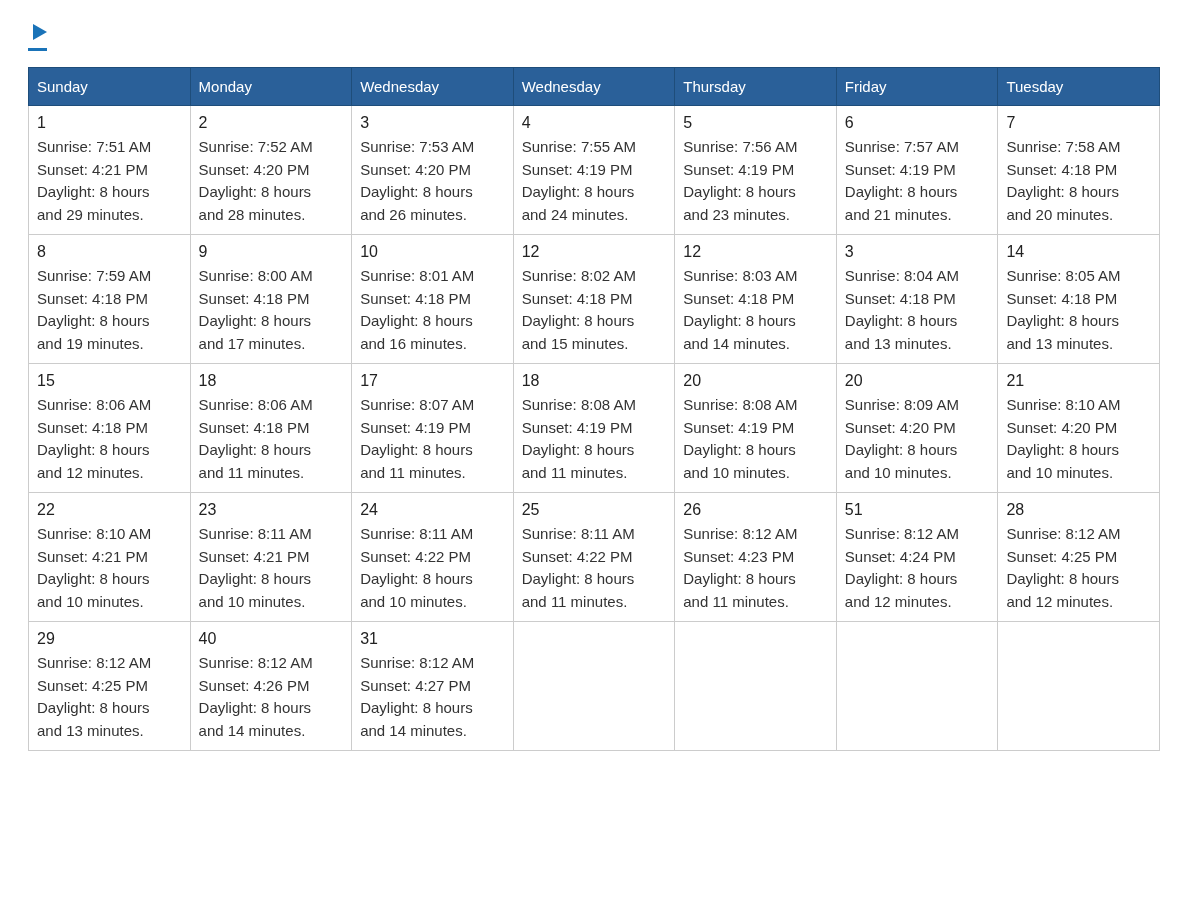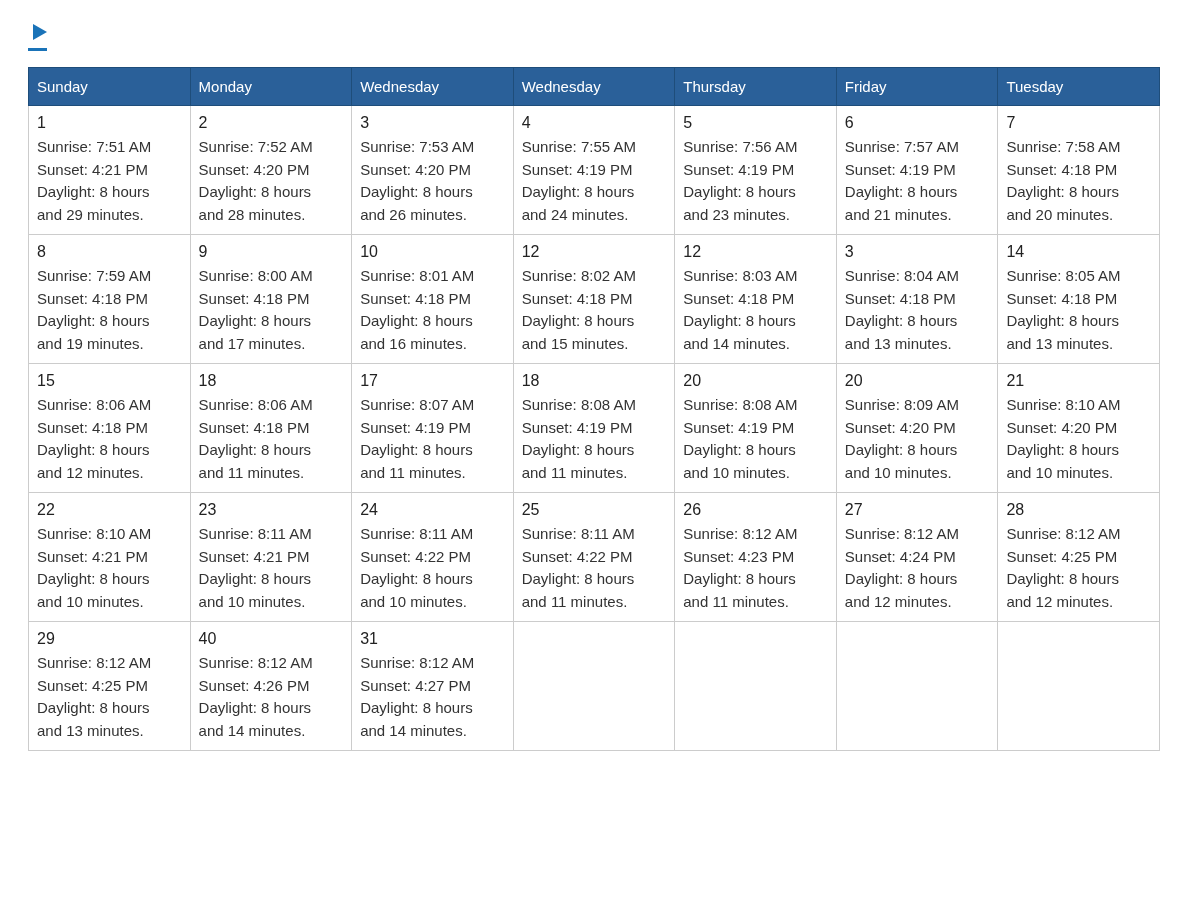--- a/index.html
+++ b/index.html
@@ -243,21 +243,21 @@
       </td>
         <td>
         <span class="day-num">25</span>
         <span class="day-info">Sunrise: 8:11 AM<br>Sunset: 4:22 PM<br>Daylight: 8 hours<br>and 11 minutes.</span>
       </td>
         <td>
         <span class="day-num">26</span>
         <span class="day-info">Sunrise: 8:12 AM<br>Sunset: 4:23 PM<br>Daylight: 8 hours<br>and 11 minutes.</span>
       </td>
         <td>
-        <span class="day-num">27</span>
+        <span class="day-num">51</span>
         <span class="day-info">Sunrise: 8:12 AM<br>Sunset: 4:24 PM<br>Daylight: 8 hours<br>and 12 minutes.</span>
       </td>
         <td>
         <span class="day-num">28</span>
         <span class="day-info">Sunrise: 8:12 AM<br>Sunset: 4:25 PM<br>Daylight: 8 hours<br>and 12 minutes.</span>
       </td>
       </tr>
       <tr>
         <td>
         <span class="day-num">29</span>

